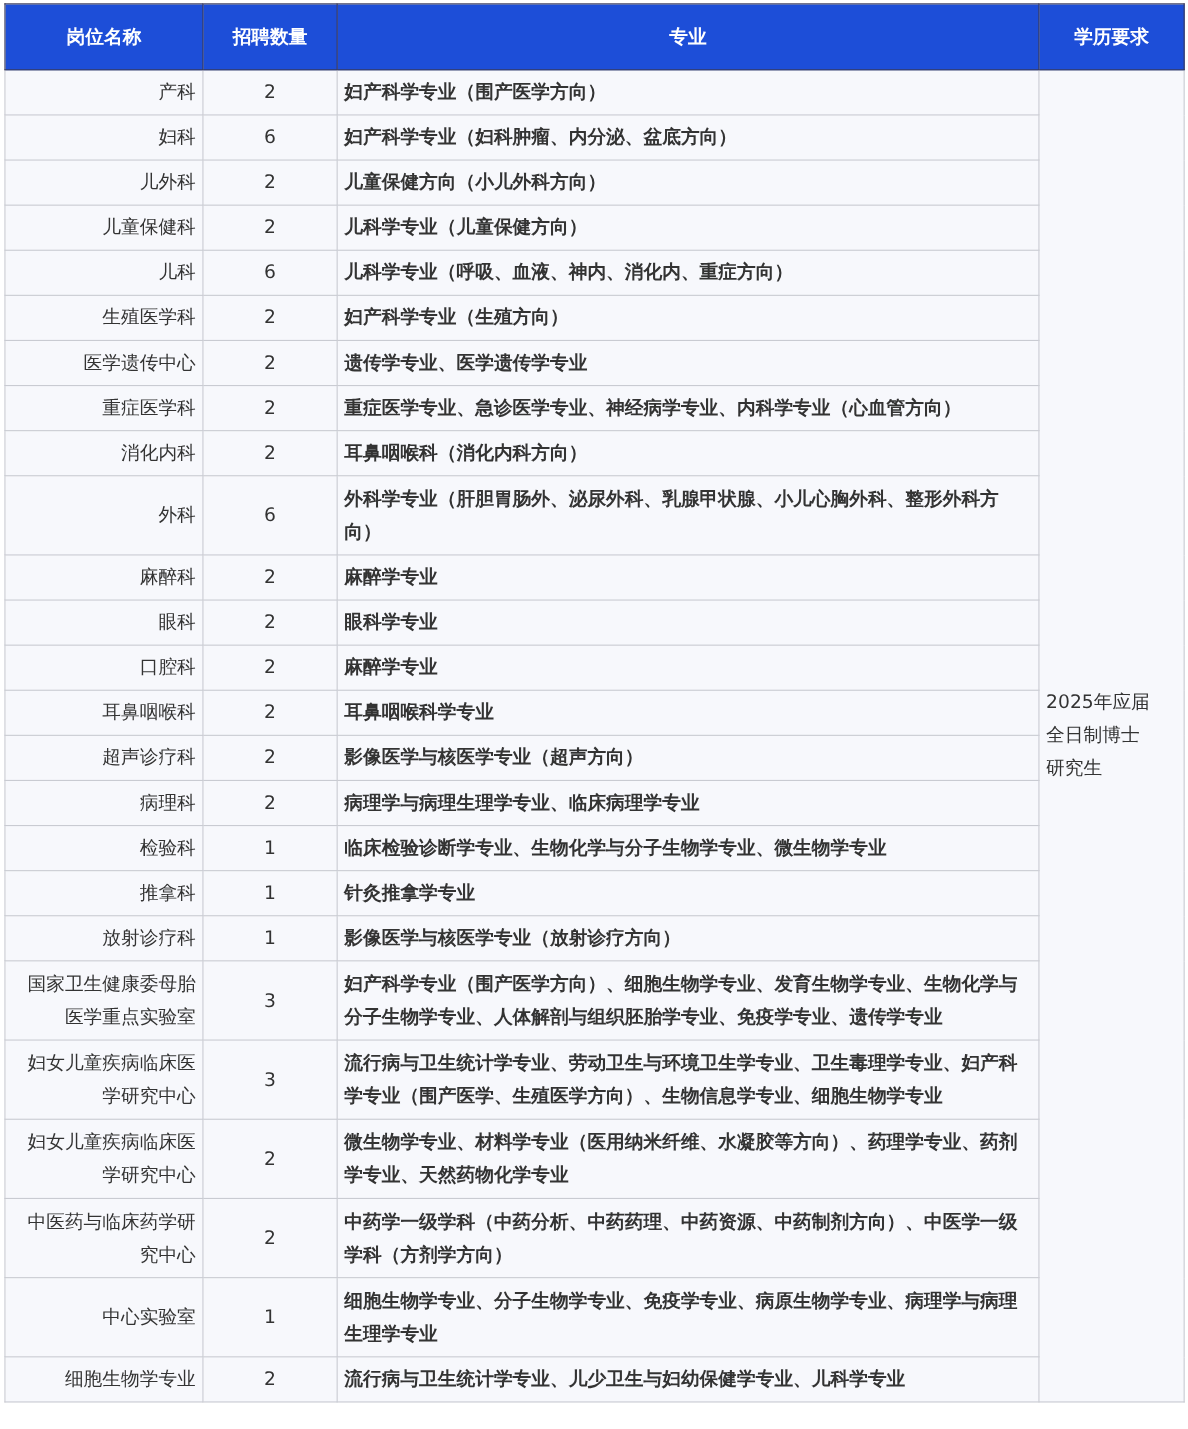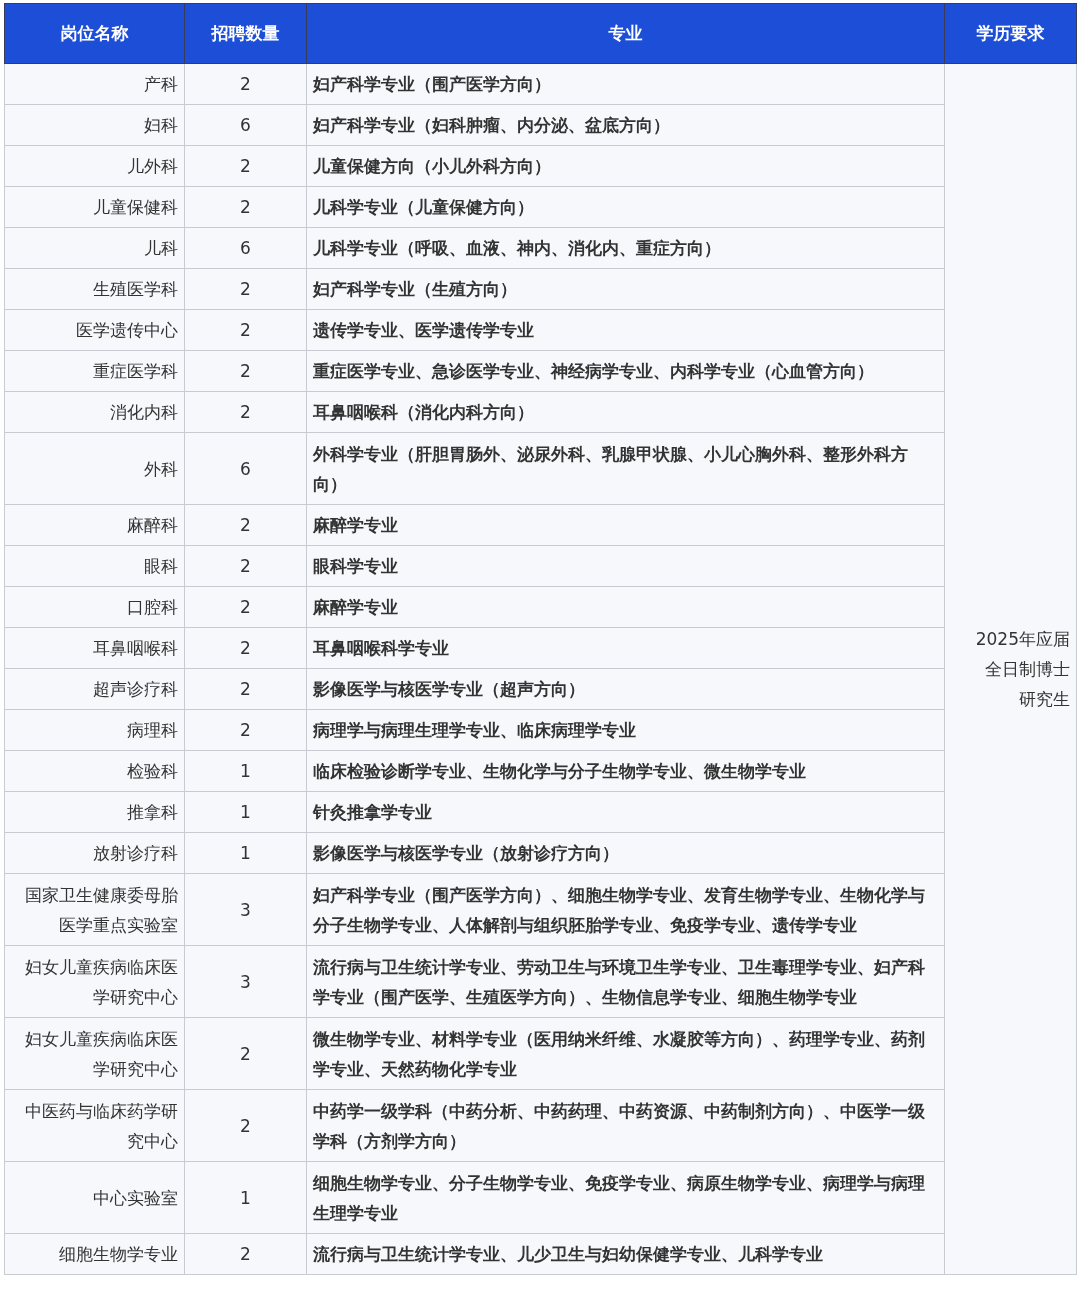--- a/index.html
+++ b/index.html
@@ -13,21 +13,21 @@
     background:#1d4ed8; color:#ffffff; font-weight:bold; font-size:17px;
     height:59px; text-align:center; border:1px solid #3a3a5a; padding:0;
   }
   table.jobs td {
     background:#f7f8fc; border:1px solid #c9cbd2; padding:0 6px;
     line-height:30px;
   }
   td.c-name { text-align:right; padding:0 8px; }
   td.c-count { text-align:center; }
   td.c-major { text-align:left; padding:0 8px 0 7px;font-weight:bold; }
-  td.c-edu { text-align:right; vertical-align:middle; line-height:31px; padding:0 14px; }
+  td.c-edu { text-align:left; vertical-align:middle; line-height:31px; padding:0 14px; }
   tr.h1 td { height:40px; }
   tr.h2 td { height:71px; }
 </style>
 </head>
 <body>
 
 <table class="jobs">
   <colgroup>
     <col style="width:180px">
     <col style="width:122px">

